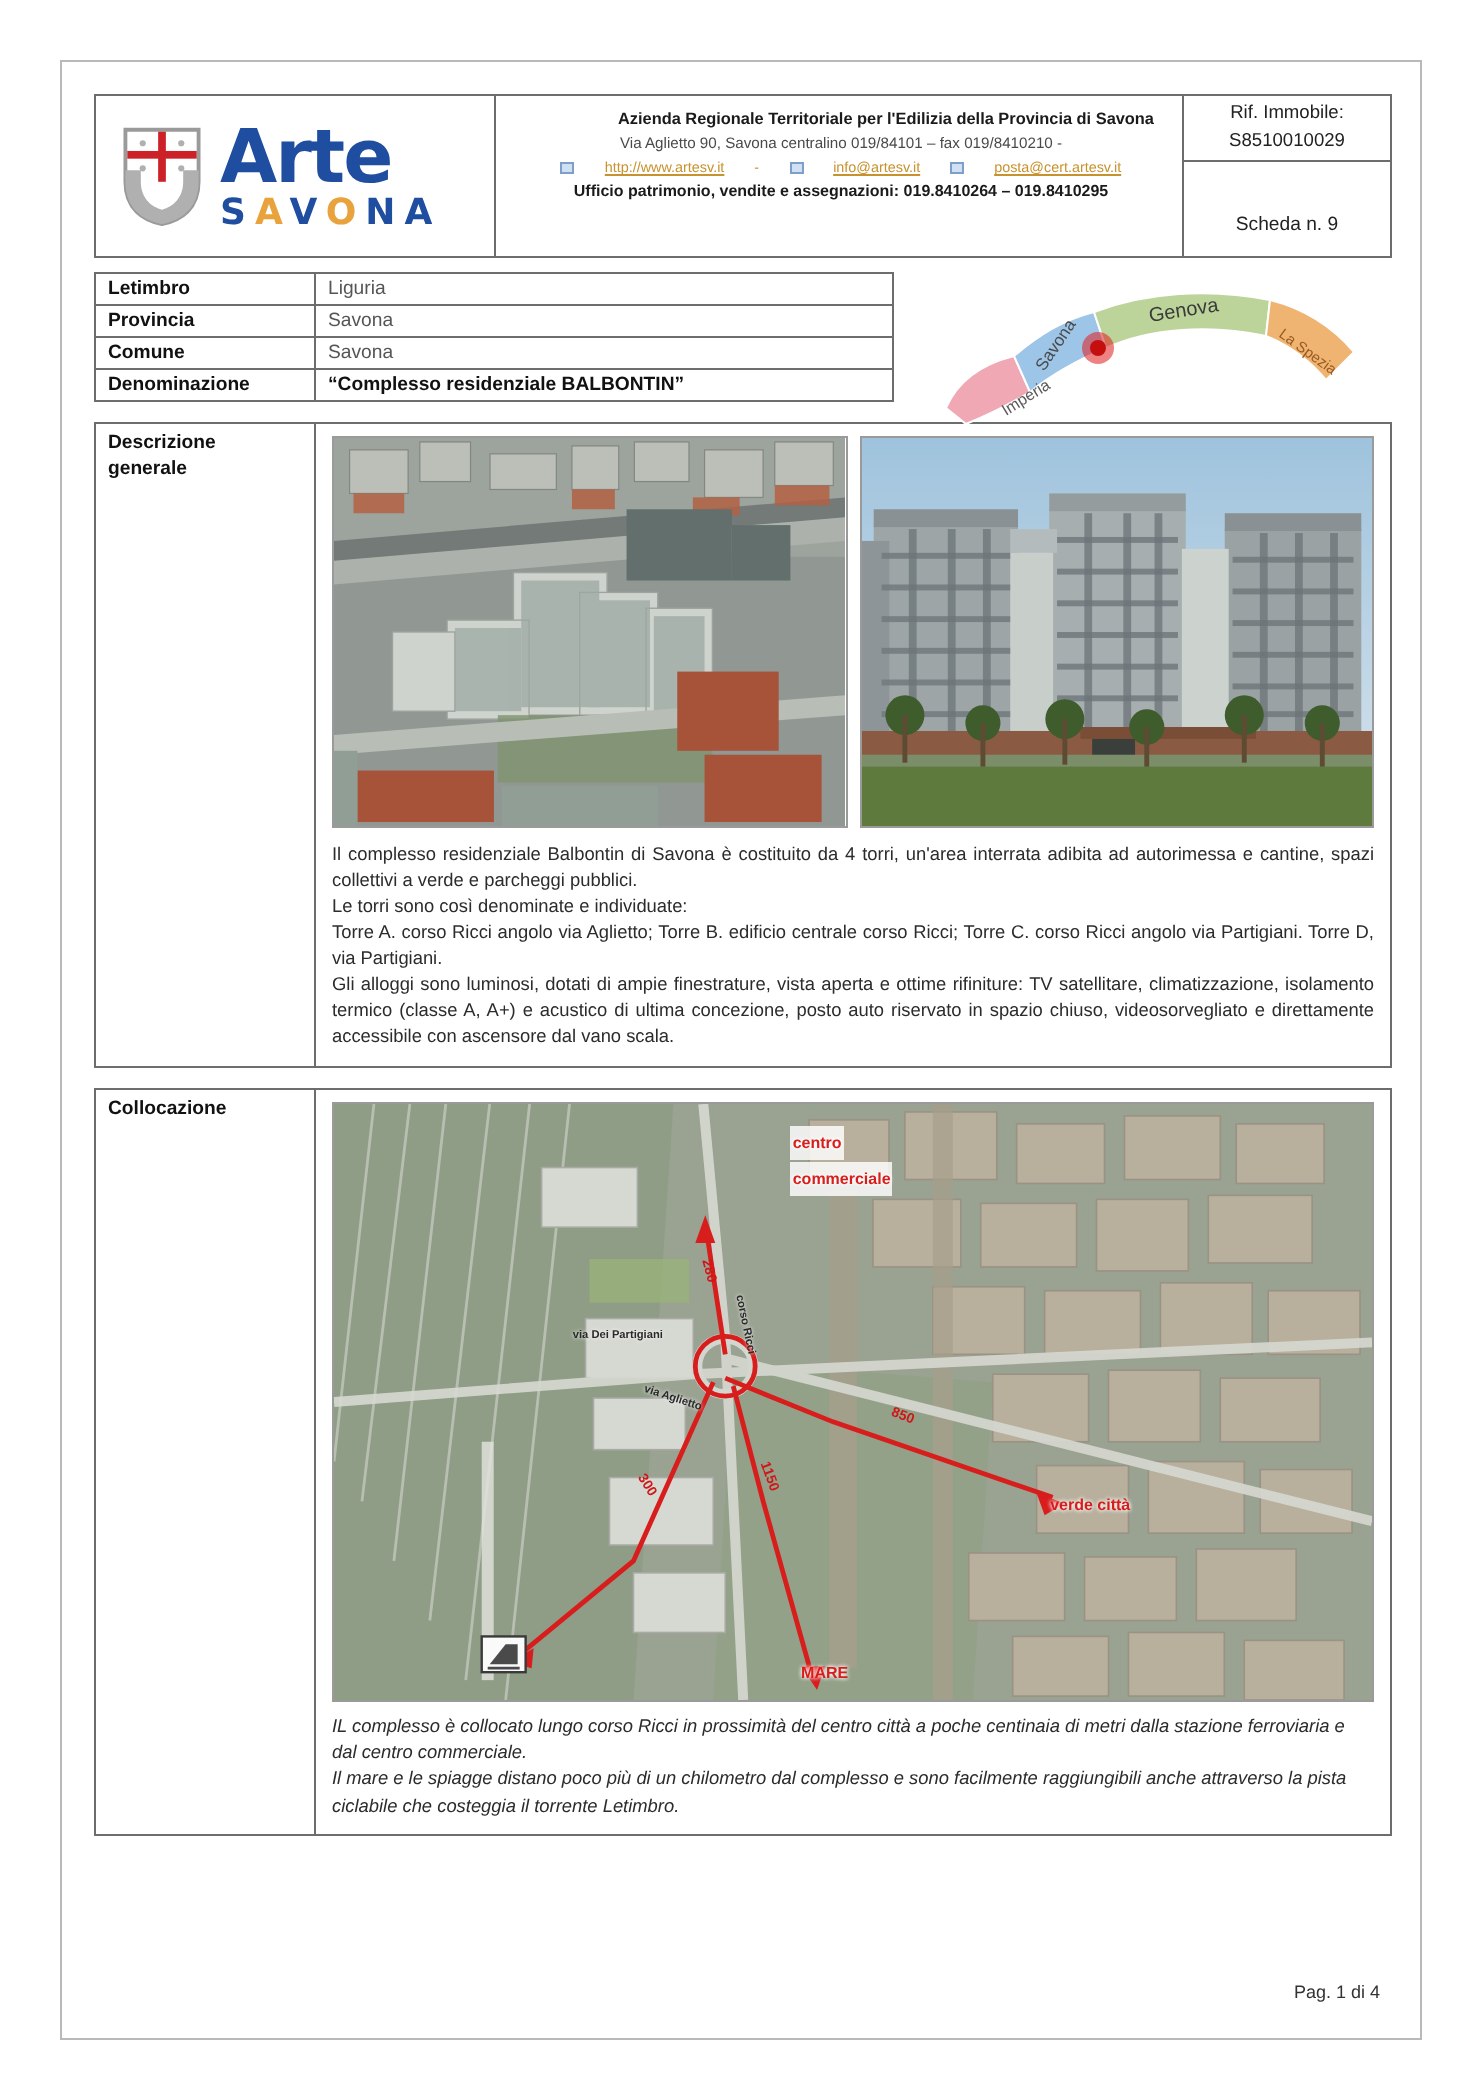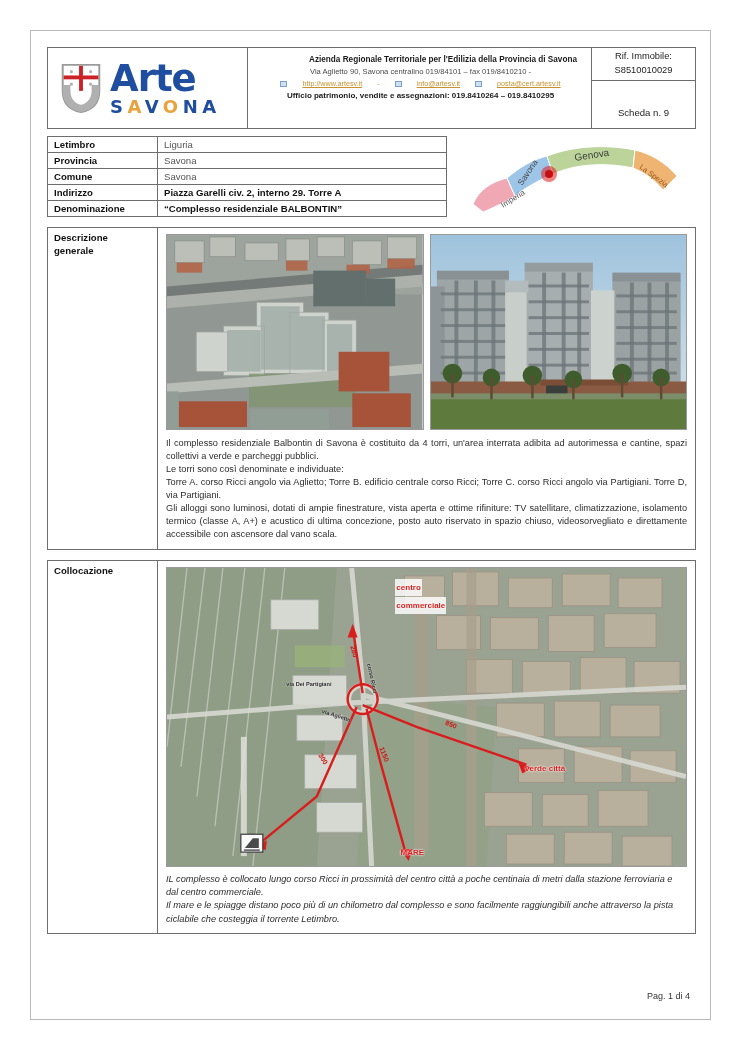--- a/index.html
+++ b/index.html
@@ -187,24 +187,20 @@
         <td class="k">Letimbro</td>
         <td class="v">Liguria</td>
       </tr>
       <tr>
         <td class="k">Provincia</td>
         <td class="v">Savona</td>
       </tr>
       <tr>
         <td class="k">Comune</td>
         <td class="v">Savona</td>
-      </tr>
-      <tr>
-        <td class="k">Indirizzo</td>
-        <td class="v b">Piazza Garelli civ. 2, interno 29. Torre A</td>
       </tr>
       <tr>
         <td class="k">Denominazione</td>
         <td class="v b">“Complesso residenziale BALBONTIN”</td>
       </tr>
     </tbody>
         </table>
 
     <svg class="liguria-map" viewBox="0 0 231 82">
       <path d="M8 70 C14 56 26 48 42 44 L50 62 C40 68 28 74 18 78 Z" fill="#f0a8b4" stroke="#fff" stroke-width="1"></path>

